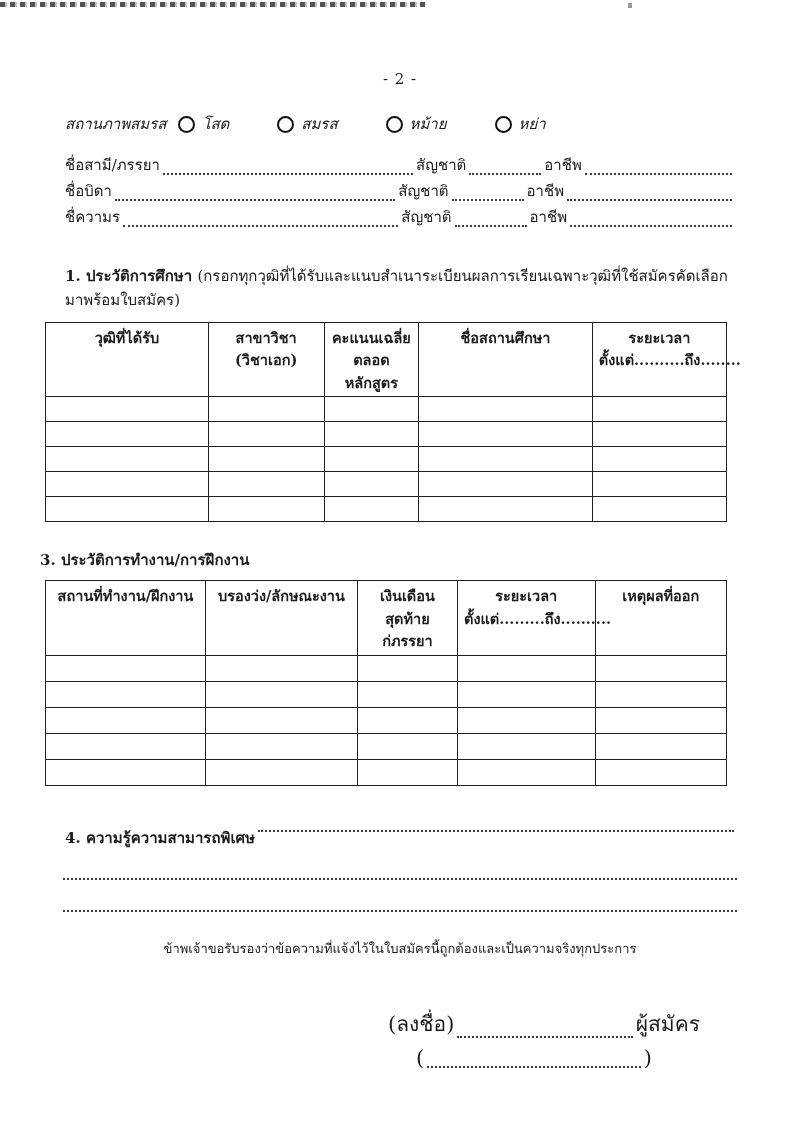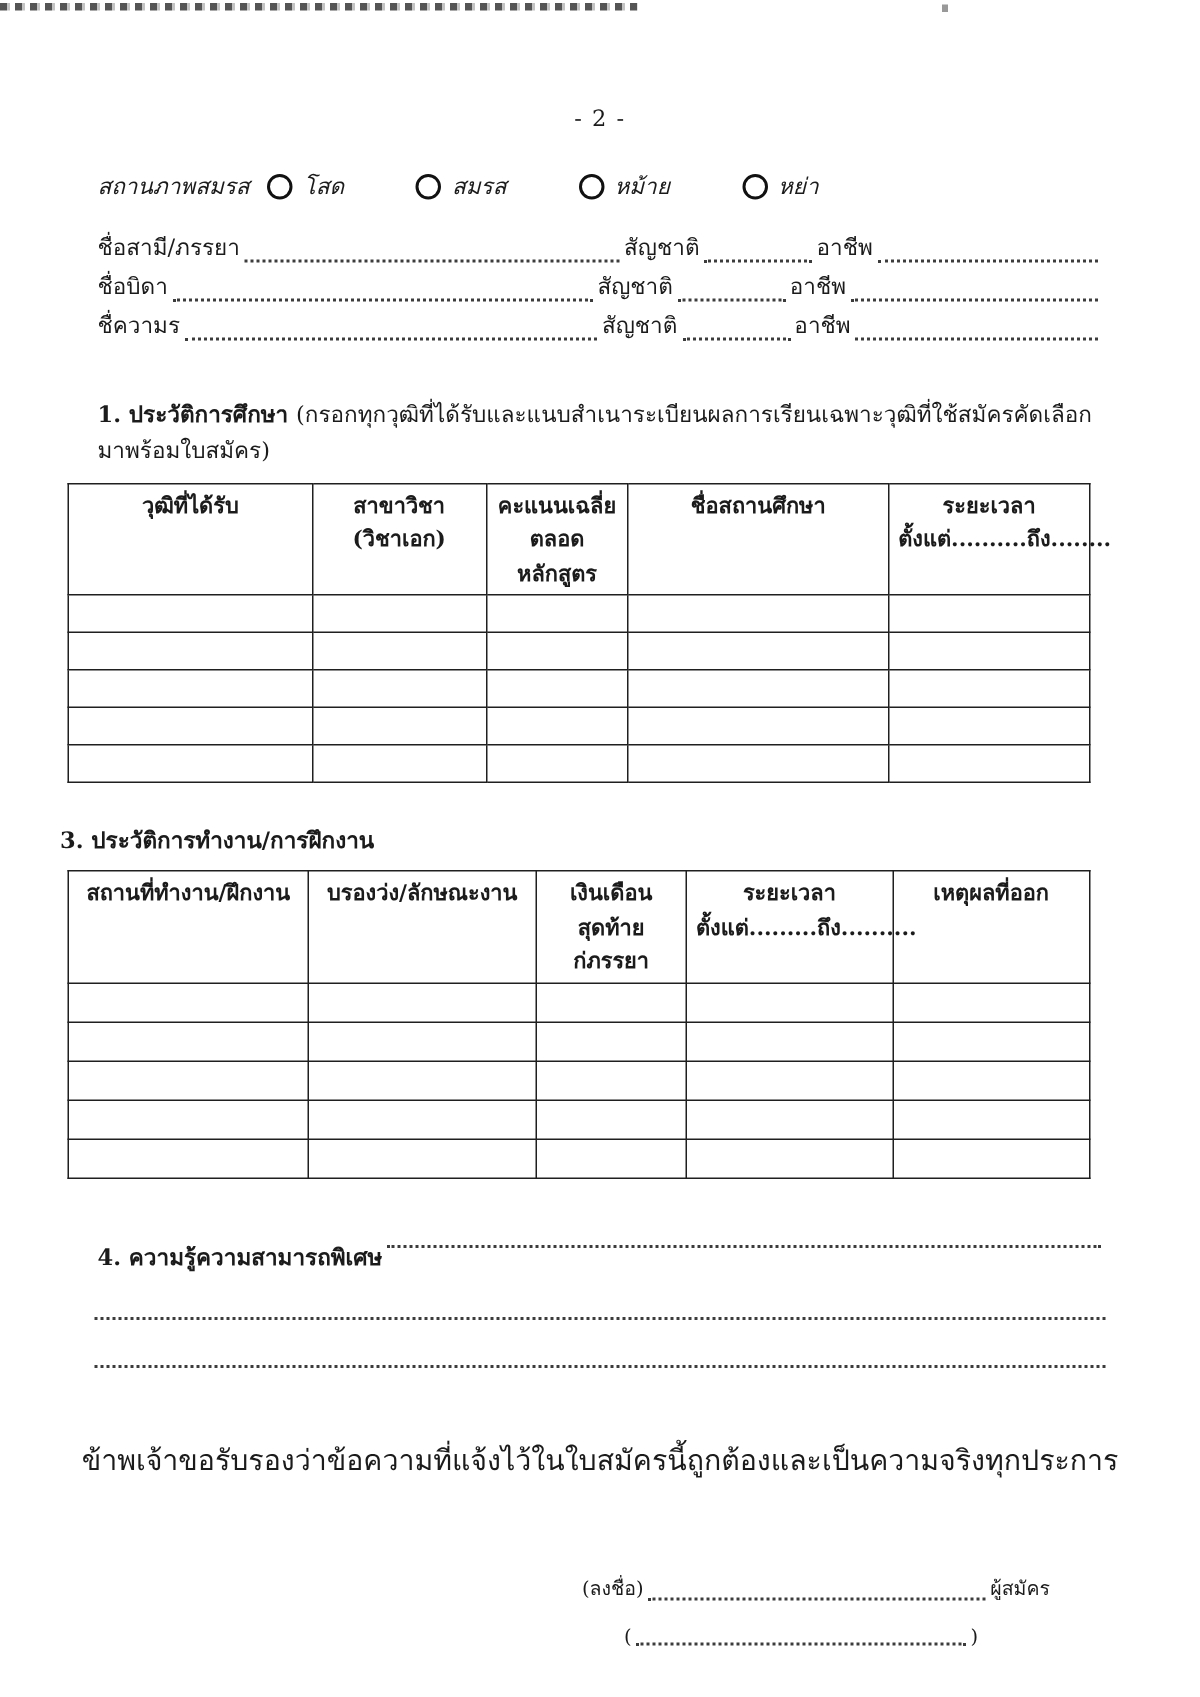--- a/index.html
+++ b/index.html
@@ -59,24 +59,24 @@
   th{font-weight:bold;}
 
   
   .skills-row{display:flex;margin:40px 63px 4px 65px;height:24px;}
   .skills-row .lbl{font-weight:bold;white-space:nowrap;padding-bottom:1px;}
   .dotline{
     border-bottom:2px dotted #3c3c3c;height:4px;margin:24px 63px 0 63px;
   }
 
   
-  .statement{margin-top:46px;text-align:center;font-size:19px;}
-
-  
-  .signature-block{margin:52px 0 0 388px;width:312px;font-size:13px;}
+  .statement{margin-top:26px;text-align:center;font-size:13px;}
+
+  
+  .signature-block{margin:52px 0 0 388px;width:312px;font-size:21px;}
   .sig-row{display:flex;align-items:flex-end;height:30px;}
   .sig-row .lbl{white-space:nowrap;padding-bottom:1px;}
   .sig-name-row{margin-left:28px;width:236px;}
   .sig-date-row{margin-left:20px;width:276px;}
 </style>
 </head>
 <body>
 
 <div class="scan-artifact"></div>
 <div class="scan-artifact-tick"></div>

